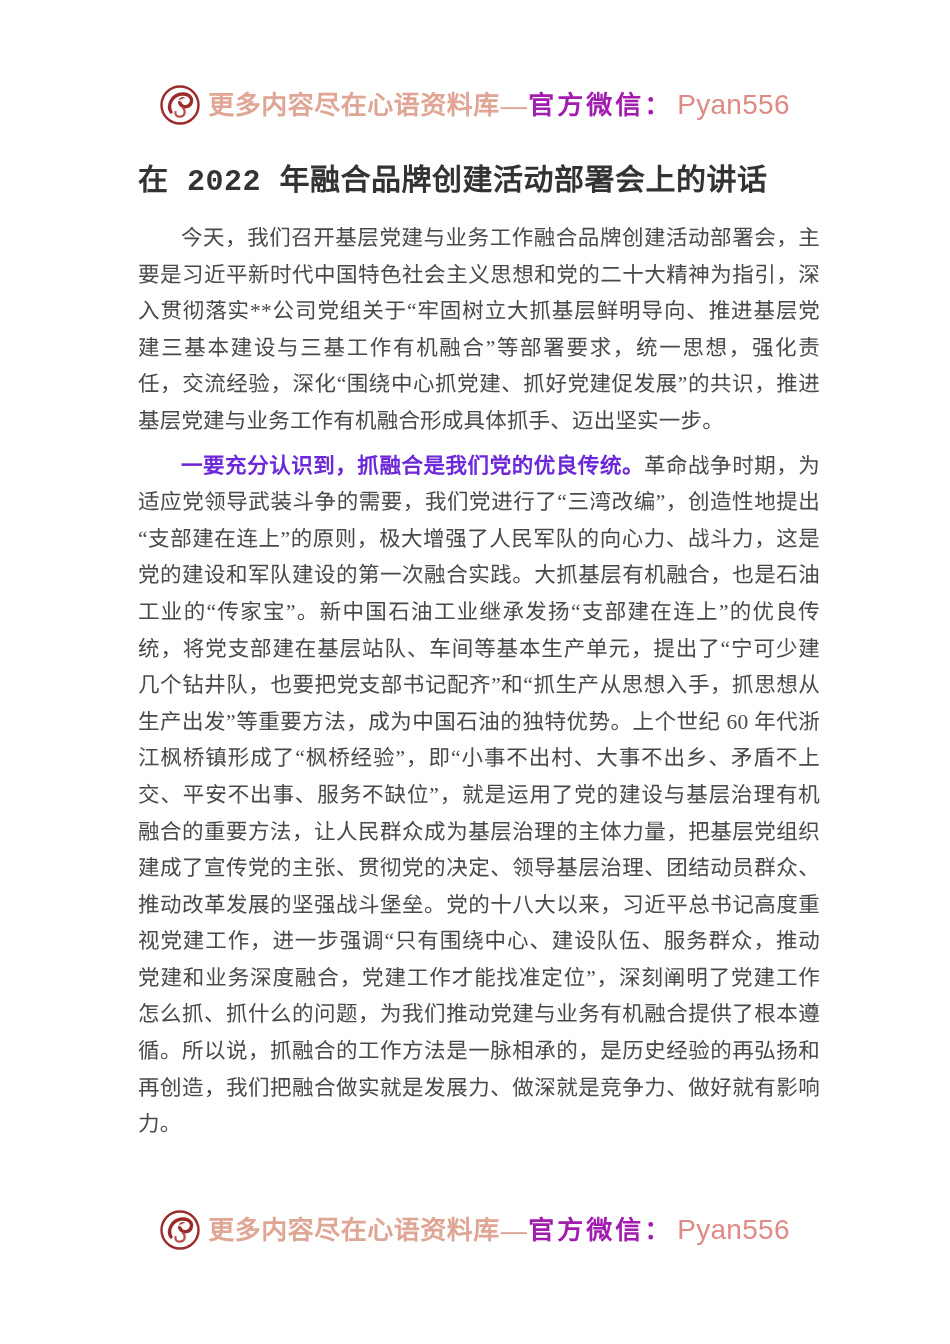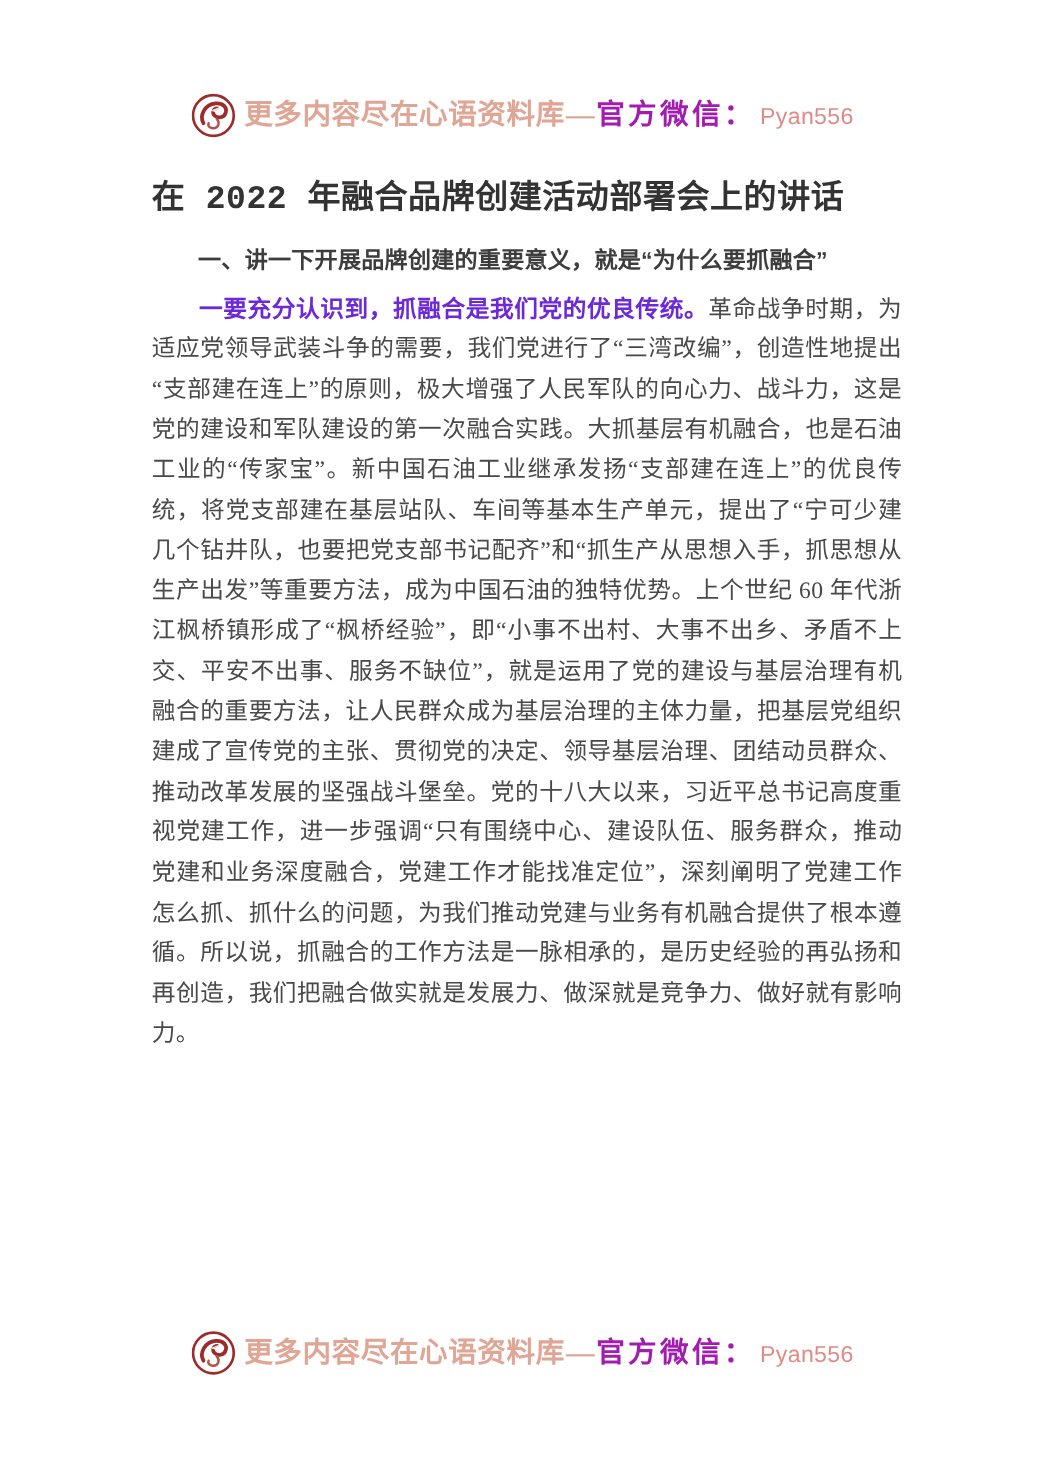--- a/index.html
+++ b/index.html
@@ -64,21 +64,21 @@
     display: flex;
     align-items: baseline;
   }
   .banner-lib   { color: #e0a695; }
   .banner-dash  { color: #d9a295; padding: 0 1px; }
   .banner-wx    { color: #a21caf; letter-spacing: 3px; }
   .banner-id {
     color: #e08a86;
     font-family: "Liberation Sans", "DejaVu Sans", sans-serif;
     font-weight: 400;
-    font-size: 21px;
+    font-size: 28px;
     letter-spacing: 0.3px;
     padding-left: 4px;
   }
 
   
   .doc {
     position: absolute;
     left: 138px;
     top: 163px;
     width: 682px;
@@ -143,23 +143,23 @@
         <span class="banner-dash">—</span>
         <span class="banner-wx">官方微信：</span>
         <span class="banner-id">Pyan556</span>
     </div>
   </div>
 
   <div class="doc">
 
     <h1 class="doc-title">在 2022 年融合品牌创建活动部署会上的讲话</h1>
 
+    <p class="para">今天，我们召开基层党建与业务工作融合品牌创建活动部署会，主要是习近平新时代中国特色社会主义思想和党的二十大精神为指引，深入贯彻落实**公司党组关于“牢固树立大抓基层鲜明导向、推进基层党建三基本建设与三基工作有机融合”等部署要求，统一思想，强化责任，交流经验，深化“围绕中心抓党建、抓好党建促发展”的共识，推进基层党建与业务工作有机融合形成具体抓手、迈出坚实一步。</p>
 
 
-    <p class="section-head">一、讲一下开展品牌创建的重要意义，就是“为什么要抓融合”</p>
 
 
     <p class="para"><span class="lead">一要充分认识到，抓融合是我们党的优良传统。</span><span>革命战争时期，为适应党领导武装斗争的需要，我们党进行了“三湾改编”，创造性地提出“支部建在连上”的原则，极大增强了人民军队的向心力、战斗力，这是党的建设和军队建设的第一次融合实践。大抓基层有机融合，也是石油工业的“传家宝”。新中国石油工业继承发扬“支部建在连上”的优良传统，将党支部建在基层站队、车间等基本生产单元，提出了“宁可少建几个钻井队，也要把党支部书记配齐”和“抓生产从思想入手，抓思想从生产出发”等重要方法，成为中国石油的独特优势。上个世纪 60 年代浙江枫桥镇形成了“枫桥经验”，即“小事不出村、大事不出乡、矛盾不上交、平安不出事、服务不缺位”，就是运用了党的建设与基层治理有机融合的重要方法，让人民群众成为基层治理的主体力量，把基层党组织建成了宣传党的主张、贯彻党的决定、领导基层治理、团结动员群众、推动改革发展的坚强战斗堡垒。党的十八大以来，习近平总书记高度重视党建工作，进一步强调“只有围绕中心、建设队伍、服务群众，推动党建和业务深度融合，党建工作才能找准定位”，深刻阐明了党建工作怎么抓、抓什么的问题，为我们推动党建与业务有机融合提供了根本遵循。所以说，抓融合的工作方法是一脉相承的，是历史经验的再弘扬和再创造，我们把融合做实就是发展力、做深就是竞争力、做好就有影响力。</span></p>
 
   </div>
 
   <div class="banner banner-bottom">
     <svg class="logo-mark" viewBox="0 0 40 40">
       <circle cx="20" cy="20" r="18.5" fill="none" stroke="#9c2b2b" stroke-width="2.4"></circle>
       <path d="M11 27 C7 20, 12 10, 22 9 C29 8.5, 33 13, 31 18 C29.5 22, 24 23, 21 20

